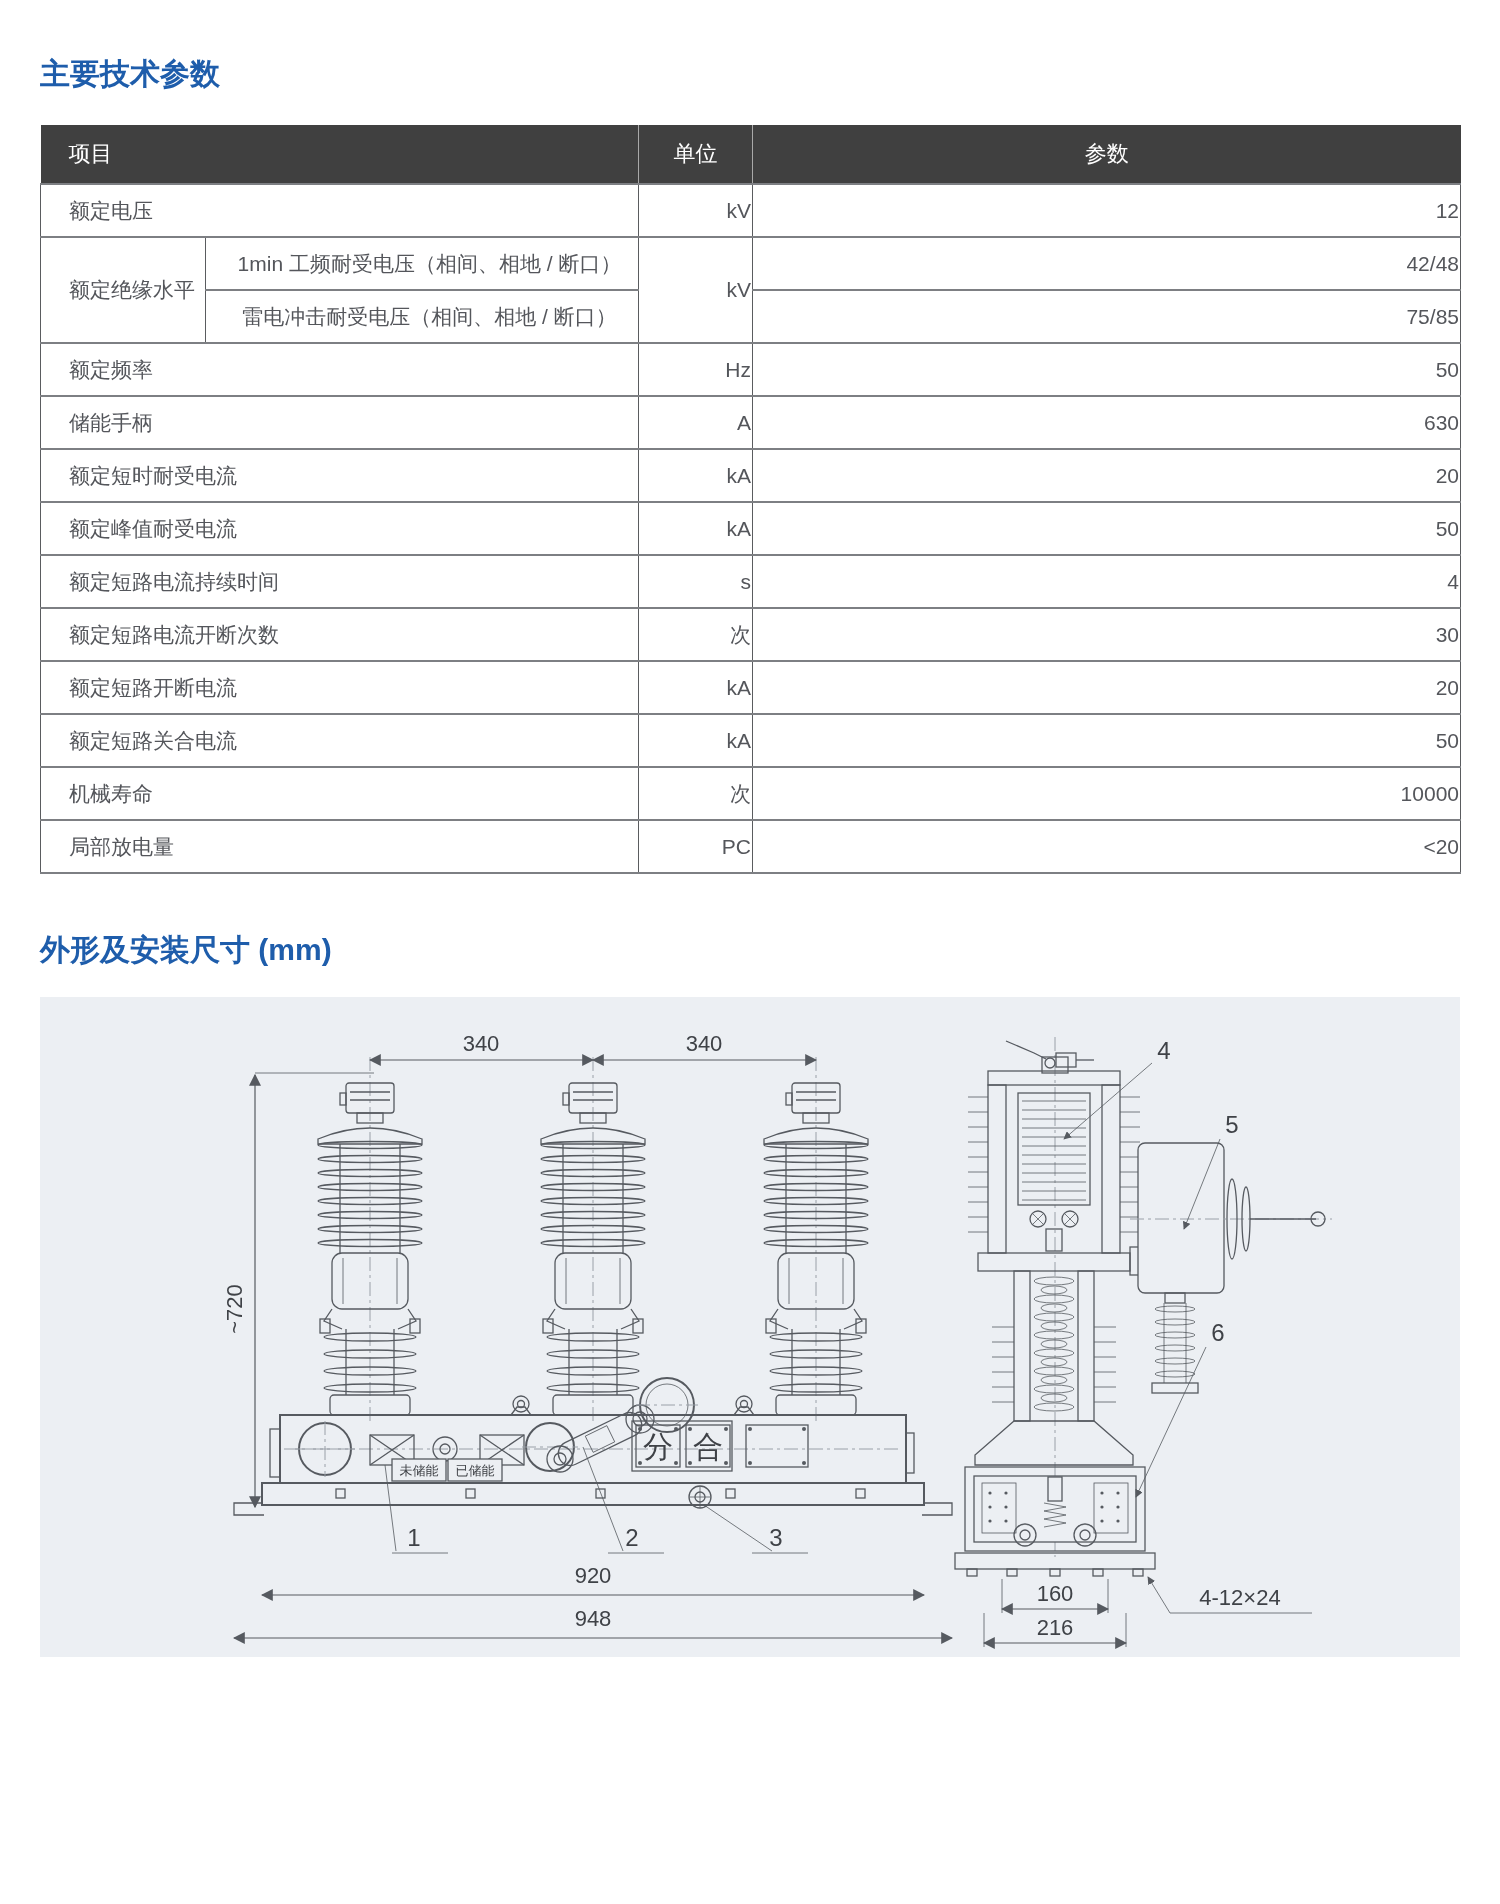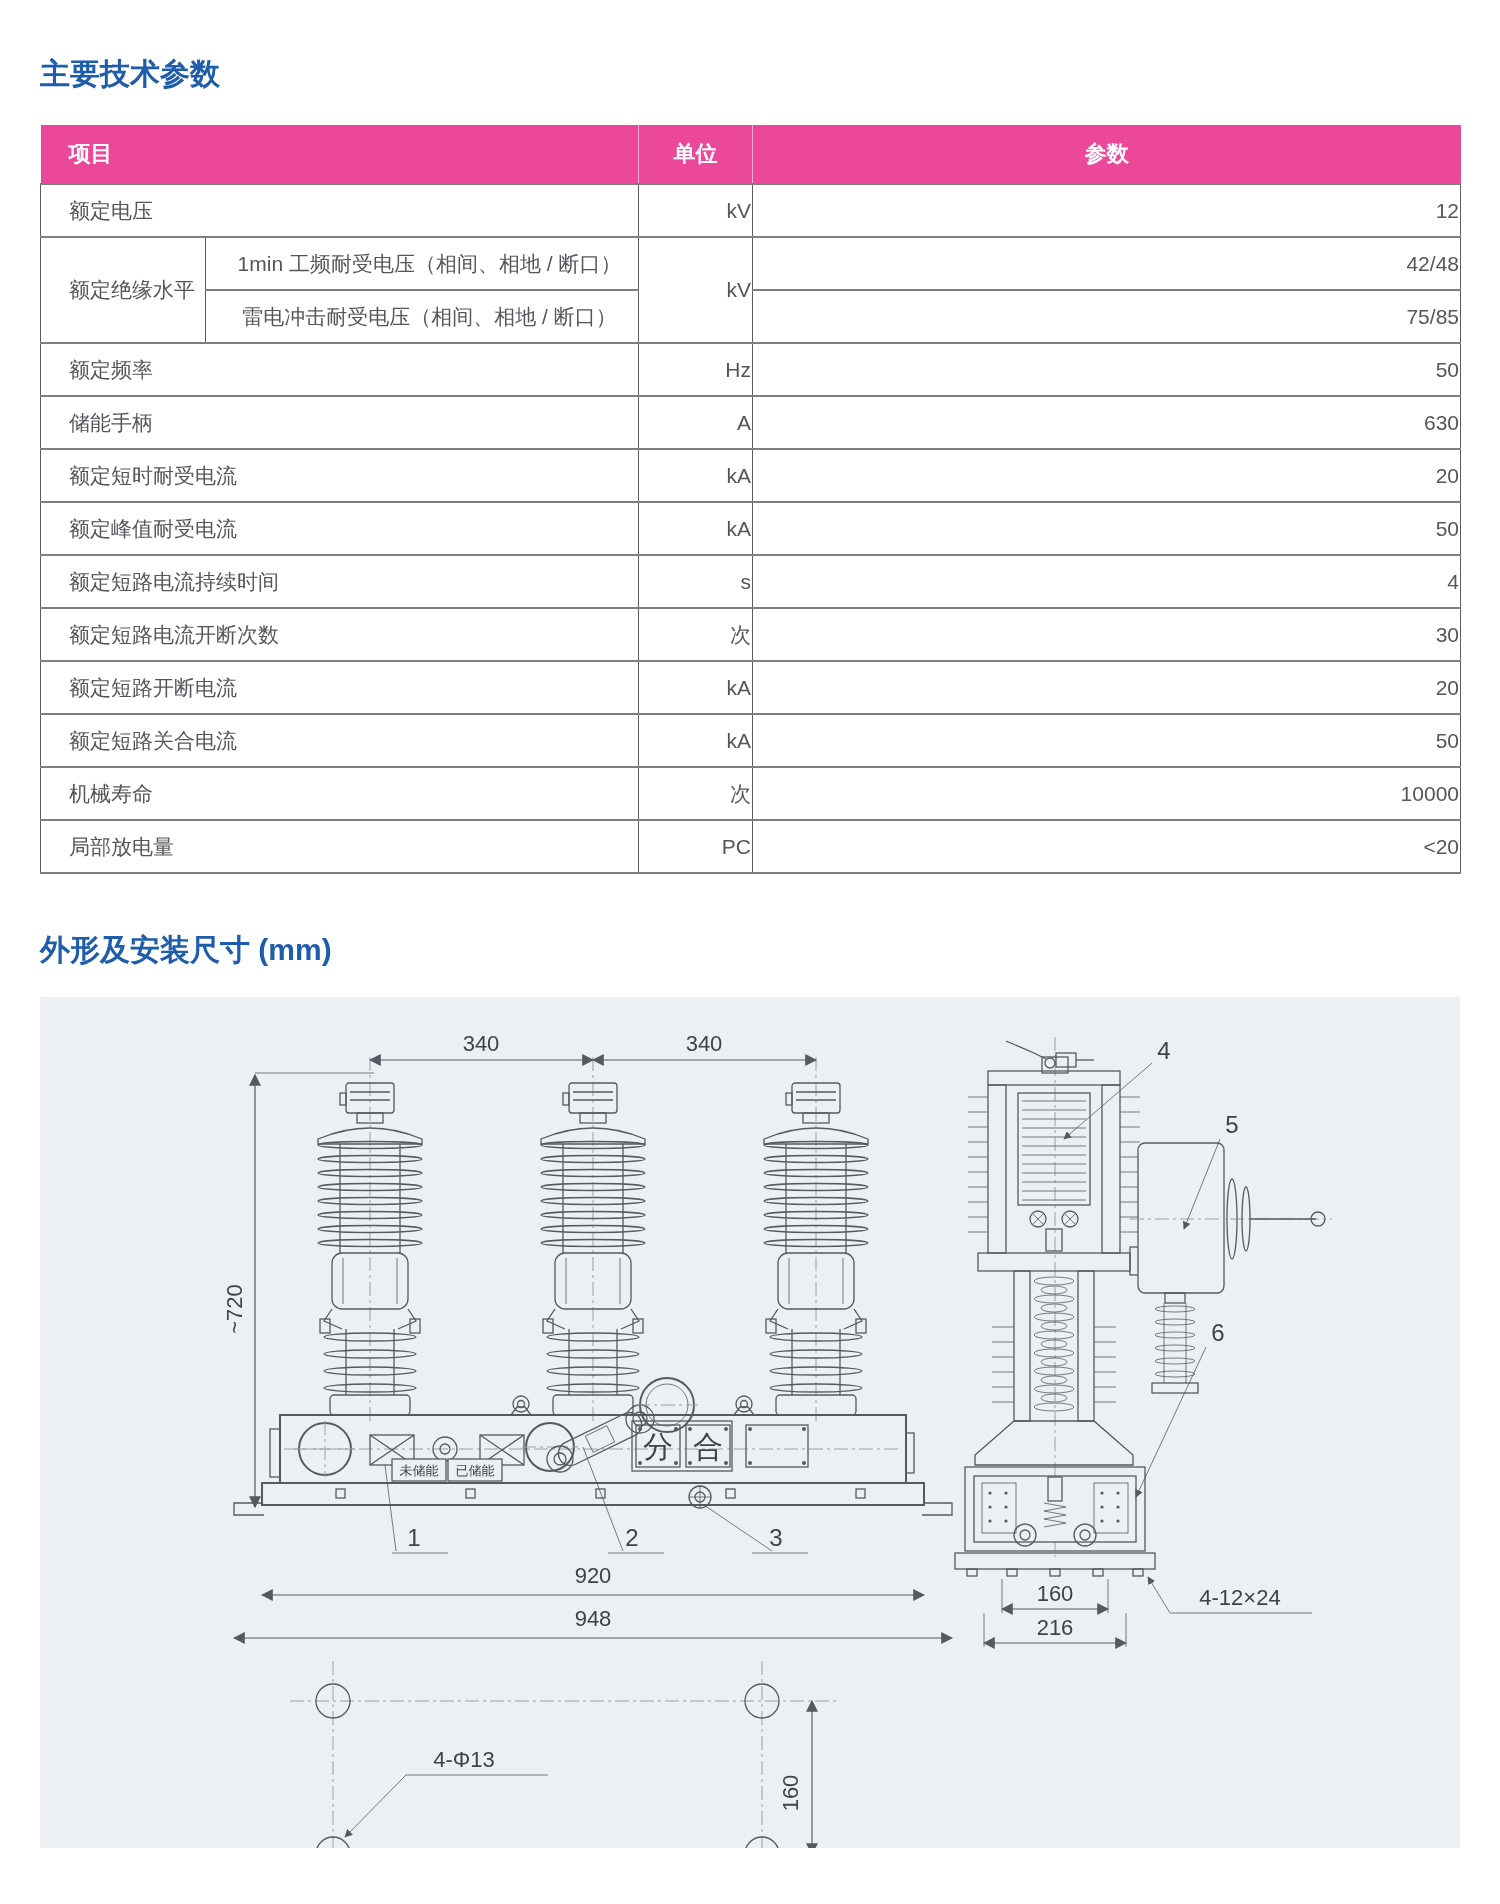--- a/index.html
+++ b/index.html
@@ -1,22 +1,22 @@
 <!DOCTYPE html>
 <html><head>
 <meta charset="utf-8">
 <style>
   html,body{margin:0;padding:0;background:#fff;}
-  .page{position:relative;width:1500px;height:1848px;background:#ffffff;overflow:hidden;
+  .page{position:relative;width:1500px;height:1657px;background:#ffffff;overflow:hidden;
         font-family:"Liberation Sans","DejaVu Sans",sans-serif;}
   .sec-title{margin:0;padding:54px 0 0 40px;font-size:30px;font-weight:700;color:#1e5dab;}
   .sec-title2{margin:0;padding:56px 0 0 40px;font-size:30px;font-weight:700;color:#1e5dab;}
 
   table.spec{border-collapse:collapse;table-layout:fixed;width:1420px;margin:30px 0 0 40px;}
-  table.spec th{background:#ec4899;color:#ffffff;font-size:22px;font-weight:700;height:56px;
+  table.spec th{background:#404040;color:#ffffff;font-size:22px;font-weight:400;height:56px;
         border-right:1px solid rgba(255,255,255,.55);margin-top:44px;}
   table.spec th:last-child{border-right:none;}
   table.spec th.h-item{text-align:left;padding-left:28px;}
   table.spec td{background:#fff;font-size:21px;color:#54565b;height:49px;
         border-top:2px solid #7d7f83;border-bottom:2px solid #7d7f83;
         border-left:1px solid #5a5c5f;border-right:1px solid #5a5c5f;}
   td.c-item{text-align:left;padding-left:28px;}
   td.c-sub{text-align:center;padding-left:16px;}
   td.c-unit,td.c-val{text-align:right;}
 

